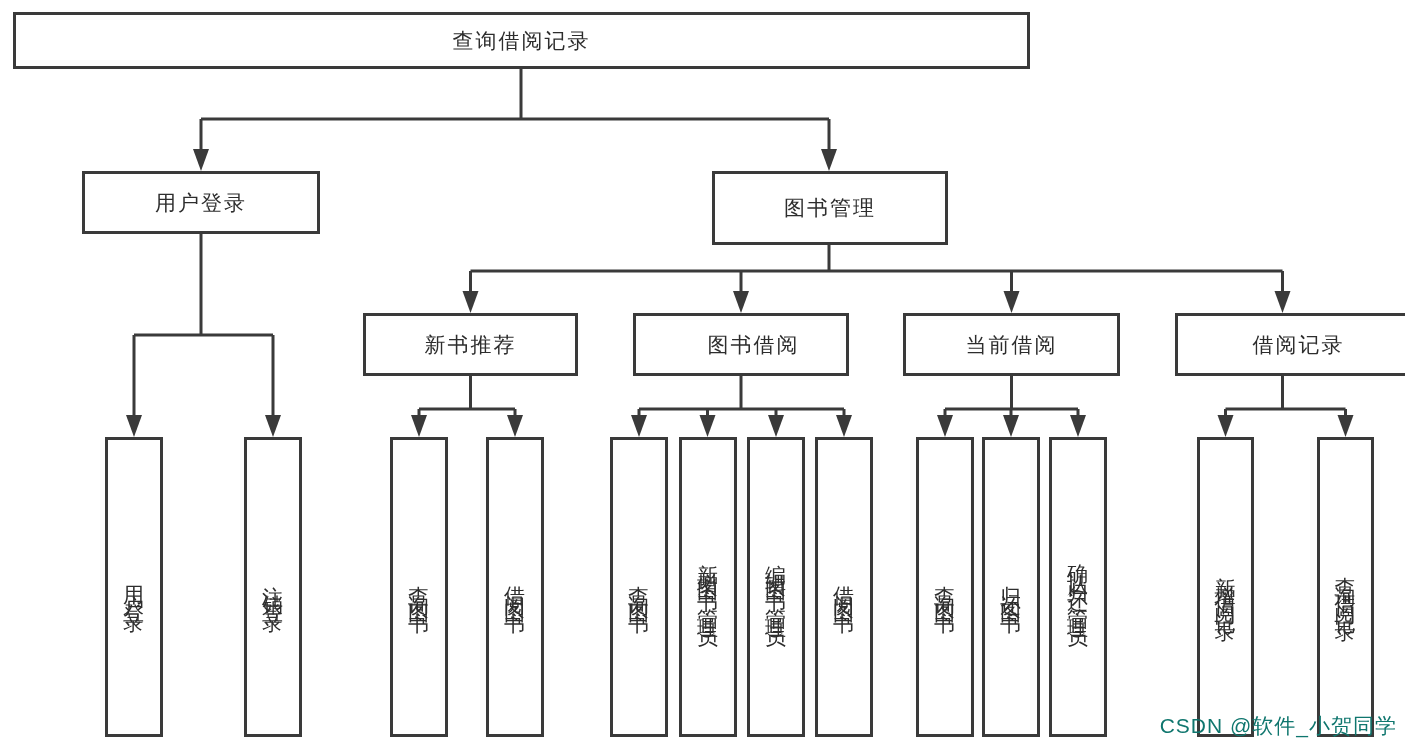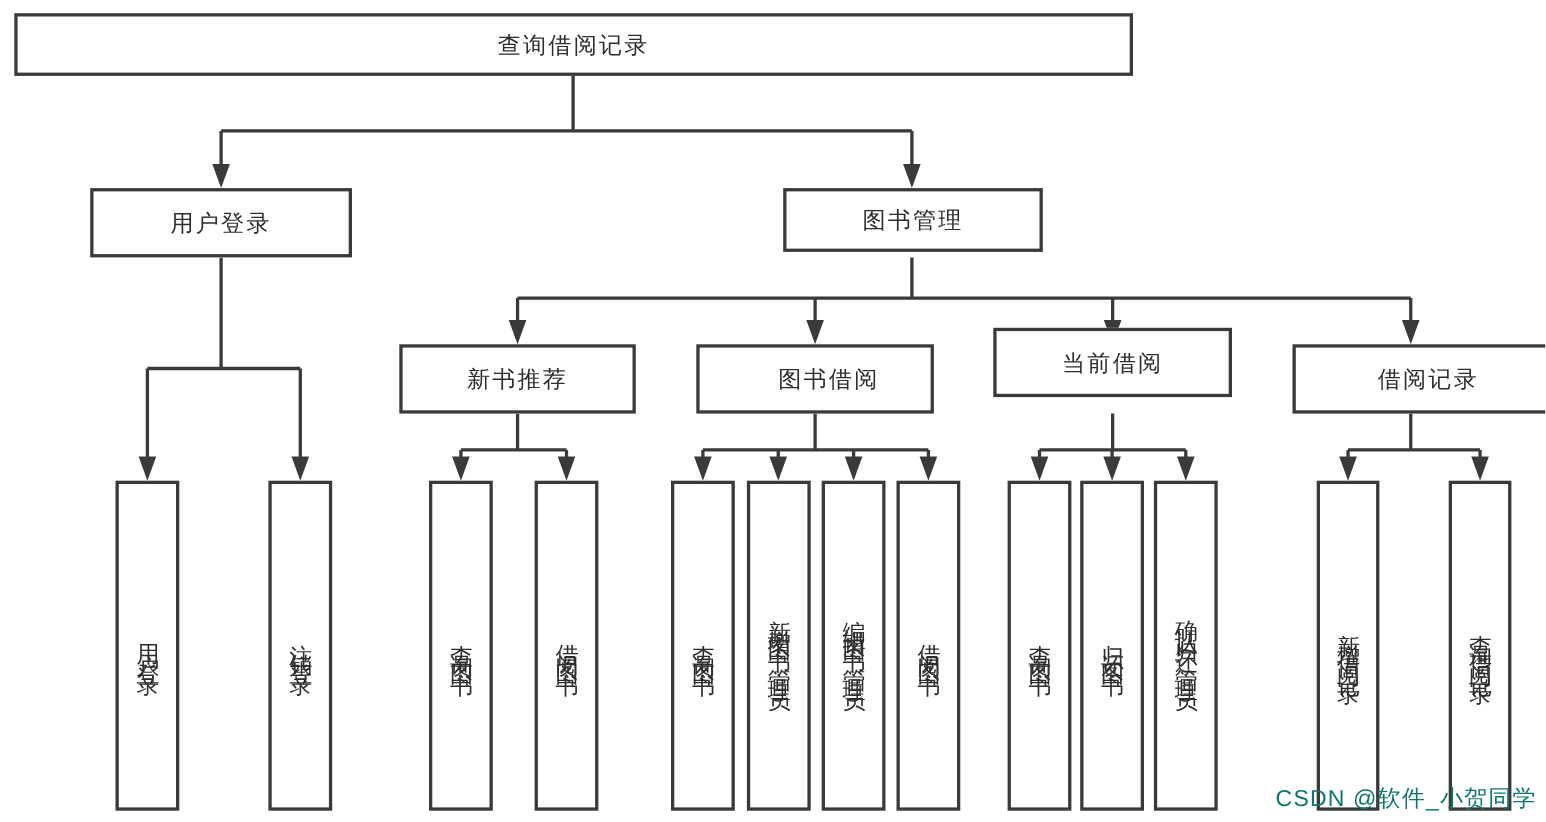--- a/index.html
+++ b/index.html
@@ -63,31 +63,31 @@
     </g>
   </svg>
 
   <div class="box hbox" style="left:13px;top:12px;width:1017px;height:57px;">
     <span>查询借阅记录</span>
   </div>
 
   <div class="box hbox" style="left:82px;top:171px;width:238px;height:63px;">
     <span>用户登录</span>
   </div>
-  <div class="box hbox" style="left:712px;top:171px;width:236px;height:58px;font-family:Liberation Mono, monospace;">
+  <div class="box hbox" style="left:712px;top:171px;width:236px;height:74px;font-family:Liberation Mono, monospace;">
     <span>图书管理</span>
   </div>
 
   <div class="box hbox" style="left:363px;top:313px;width:215px;height:63px;">
     <span>新书推荐</span>
   </div>
   <div class="box hbox" style="left:633px;top:313px;width:216px;height:63px;padding-left:25px;">
     <span>图书借阅</span>
   </div>
-  <div class="box hbox" style="left:903px;top:298px;width:217px;height:63px;">
+  <div class="box hbox" style="left:903px;top:313px;width:217px;height:63px;">
     <span>当前借阅</span>
   </div>
   <div class="box hbox" style="left:1175px;top:313px;width:247px;height:63px;">
     <span>借阅记录</span>
   </div>
 
   <div class="box leaf" style="left:105px;">
     <span>用户登录</span>
   </div>
   <div class="box leaf" style="left:244px;">

